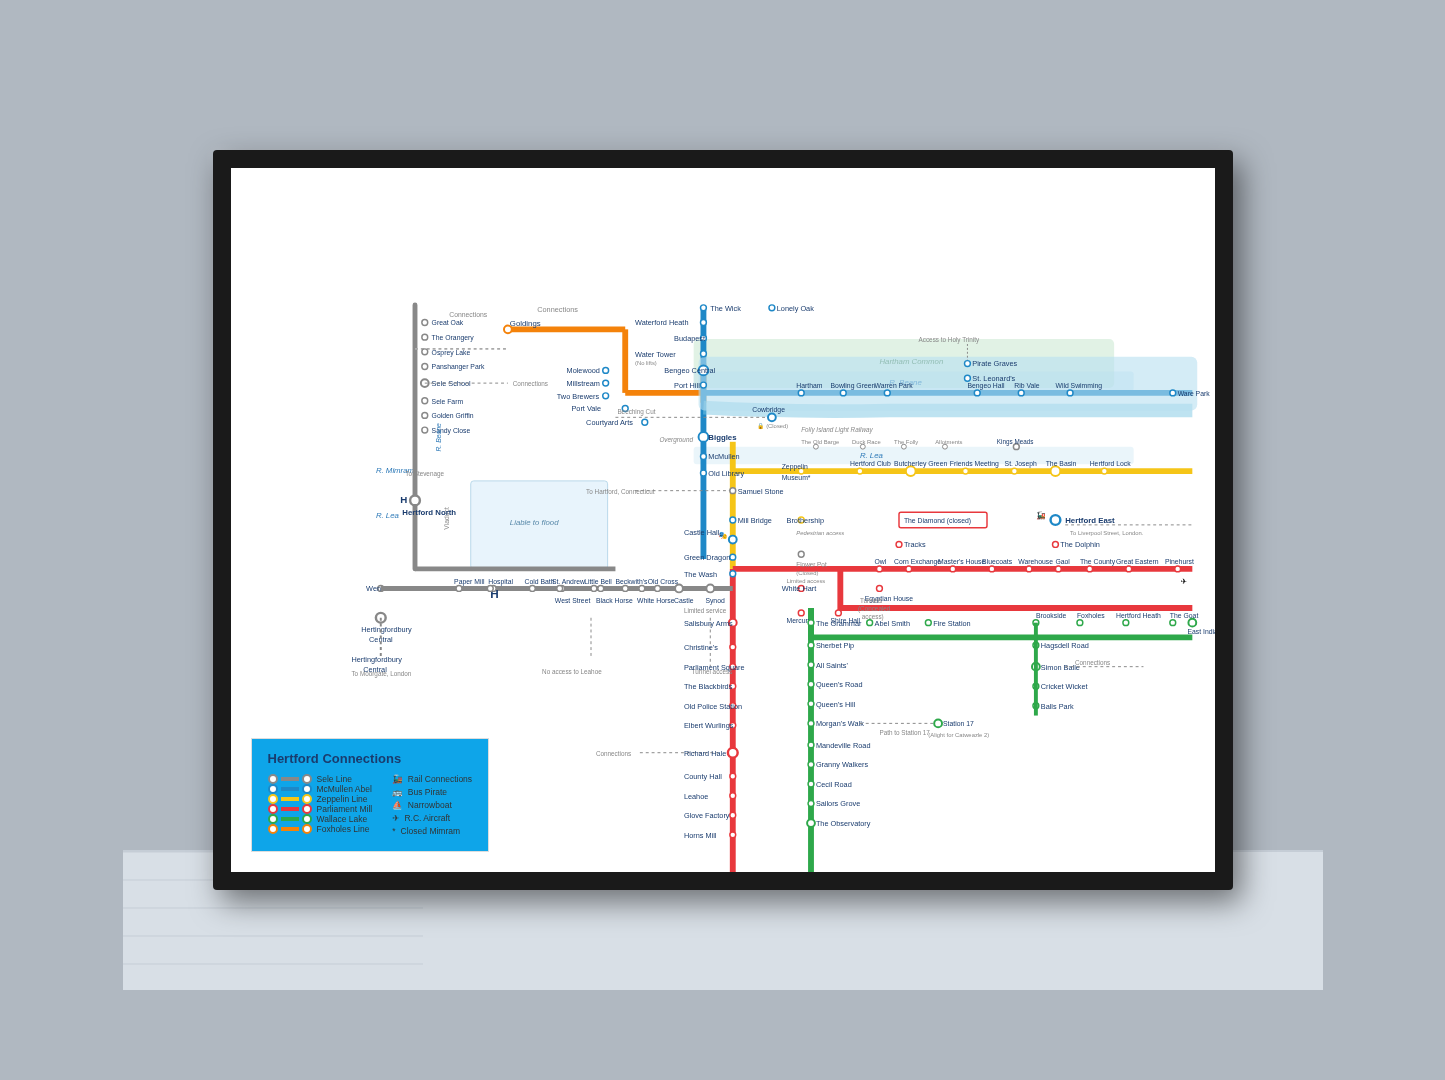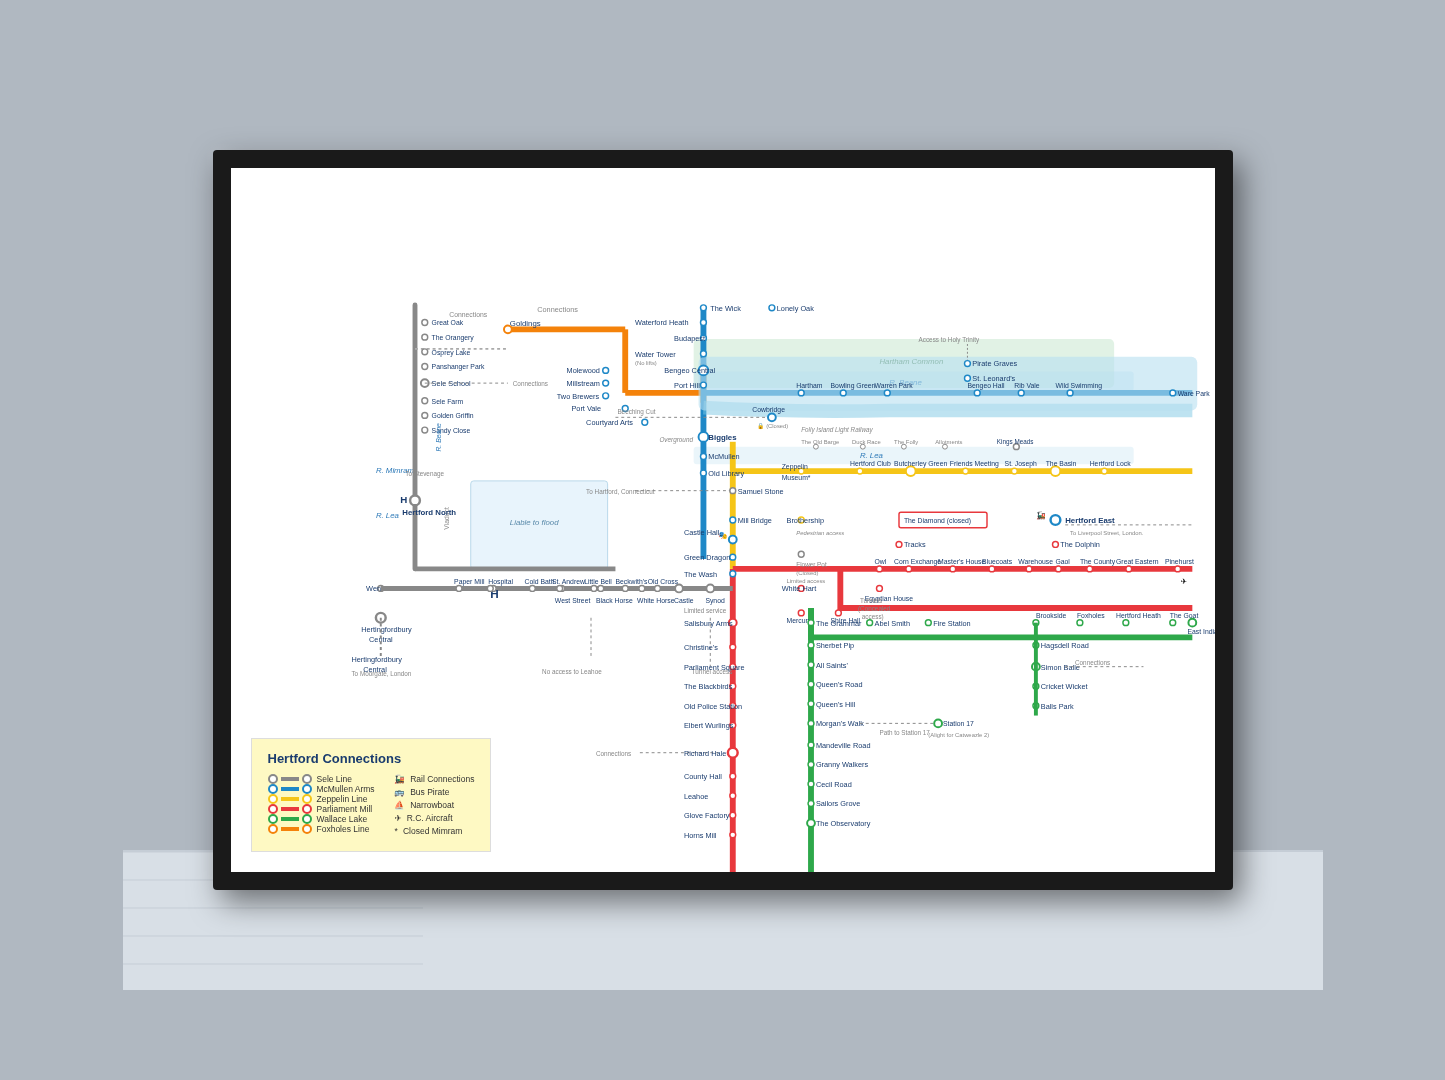--- a/index.html
+++ b/index.html
@@ -62,21 +62,21 @@
     .map-svg {
       width: 100%;
       height: 100%;
     }
 
     
     .legend {
       position: absolute;
       bottom: 20px;
       left: 20px;
-      background: #fef9c3;
+      background: #0ea5e9;
       border: 1px solid #ddd;
       padding: 12px 16px;
       font-size: 9px;
     }
 
     .legend-title {
       font-size: 13px;
       font-weight: bold;
       color: #1a3c6e;
       margin-bottom: 8px;
@@ -619,21 +619,21 @@
               </div>
               <span>Sele Line</span>
             </div>
 
             <div class="legend-item">
               <div style="display:flex; align-items:center; gap:3px;">
                 <div style="width:10px;height:10px;border-radius:50%;border:2px solid #1e88c7;background:white;"></div>
                 <div style="width:18px;height:4px;background:#1e88c7;"></div>
                 <div style="width:10px;height:10px;border-radius:50%;border:2px solid #1e88c7;background:white;"></div>
               </div>
-              <span>McMullen Arms</span>
+              <span>McMullen Abel</span>
             </div>
 
             <div class="legend-item">
               <div style="display:flex; align-items:center; gap:3px;">
                 <div style="width:10px;height:10px;border-radius:50%;border:2px solid #f5c518;background:white;"></div>
                 <div style="width:18px;height:4px;background:#f5c518;"></div>
                 <div style="width:10px;height:10px;border-radius:50%;border:2px solid #f5c518;background:white;"></div>
               </div>
               <span>Zeppelin Line</span>
             </div>

